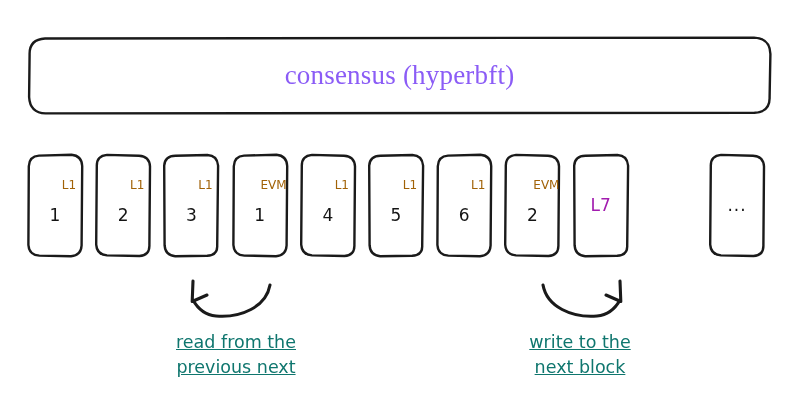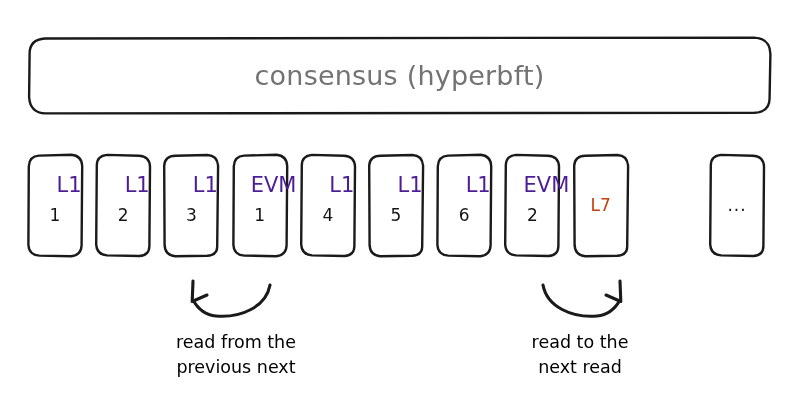--- a/index.html
+++ b/index.html
@@ -40,22 +40,23 @@
     position: absolute;
     left: 0;
     top: 0;
     width: 745px;
     height: 79px;
     display: flex;
     align-items: center;
     justify-content: center;
     font-size: 27px;
     letter-spacing: 0.2px;
-    color: #737373;
-    white-space: nowrap;
+    color: #8b5cf6;
+    white-space: nowrap;
+    font-family: Liberation Serif, serif;
   }
 
   
   .block-row {
     position: absolute;
     left: 0;
     top: 153px;
     width: 800px;
     height: 108px;
   }
@@ -79,39 +80,39 @@
     flex-direction: column;
     align-items: center;
     justify-content: center;
     gap: 1px;
   }
   .block-labels.two-line {
     justify-content: flex-start;
     padding-top: 22px;
   }
   .block-kind {
-    font-size: 21px;
+    font-size: 12px;
     line-height: 21px;
-    color: #4c1d95;
+    color: #a16207;
     white-space: nowrap;
     margin-left: 28px;
   }
   .block-index {
     font-size: 17px;
     line-height: 23px;
     color: #141414;
     white-space: nowrap;
   }
   .block-labels.two-line .block-index {
     margin-top: 7px;
   }
   .block-single {
     font-size: 17px;
     line-height: 21px;
-    color: #c2410c;
+    color: #a21caf;
     white-space: nowrap;
   }
   .block-ellipsis {
     font-size: 17px;
     letter-spacing: 1px;
     color: #141414;
     line-height: 21px;
   }
 
   
@@ -127,21 +128,22 @@
     width: 260px;
     height: 62px;
   }
   .annotation-text {
     position: absolute;
     left: 0;
     top: 62px;
     width: 260px;
     font-size: 17.5px;
     line-height: 25px;
-    color: #000000;
+    color: #0f766e;
+    text-decoration: underline;
   }
   .annotation-text .ln {
     display: block;
     white-space: nowrap;
   }
 
   #annotation-read { left: 106px; top: 268px; }
   #annotation-write { left: 450px; top: 268px; }
 </style>
 </head>
@@ -257,18 +259,18 @@
       <span class="ln">previous next</span>
     </div>
   </div>
 
   <div class="annotation" id="annotation-write">
     <svg class="arrow" viewBox="0 0 260 62">
       <path d="M93,17 C97,39 122,50 147,48 C158,47 165,41 170,32" fill="none" stroke="#1a1a1a" stroke-width="3.1" stroke-linecap="round"></path>
       <path d="M170,13 L170.8,33.5 L156,27" fill="none" stroke="#1a1a1a" stroke-width="3.1" stroke-linejoin="round" stroke-linecap="round"></path>
     </svg>
     <div class="annotation-text">
-      <span class="ln">read to the</span>
-      <span class="ln">next read</span>
+      <span class="ln">write to the</span>
+      <span class="ln">next block</span>
     </div>
   </div>
 
 </div>
 
 </body></html>

